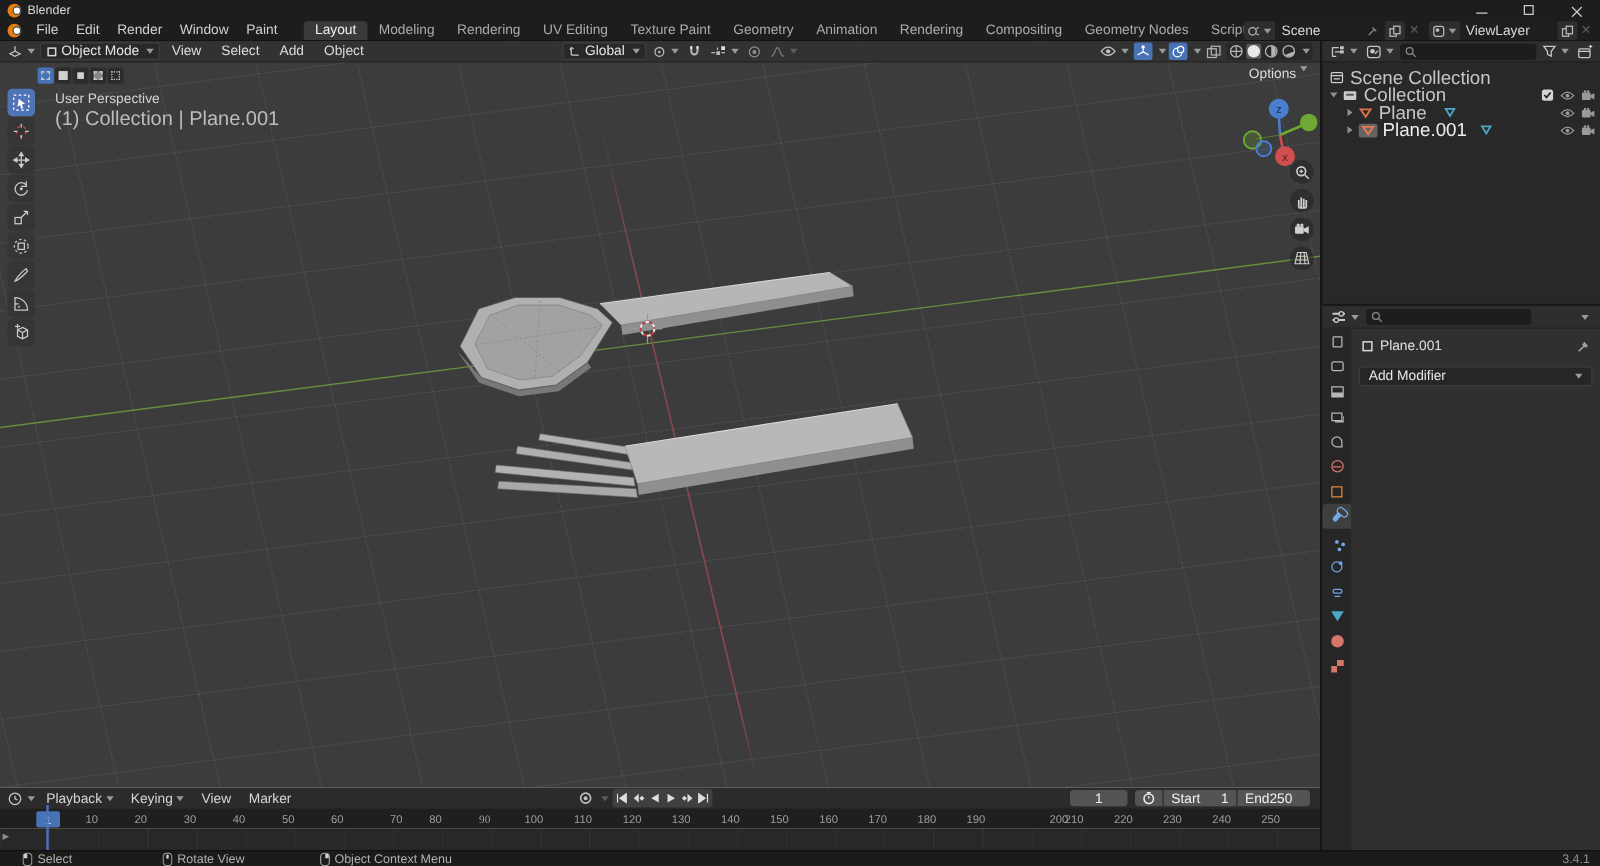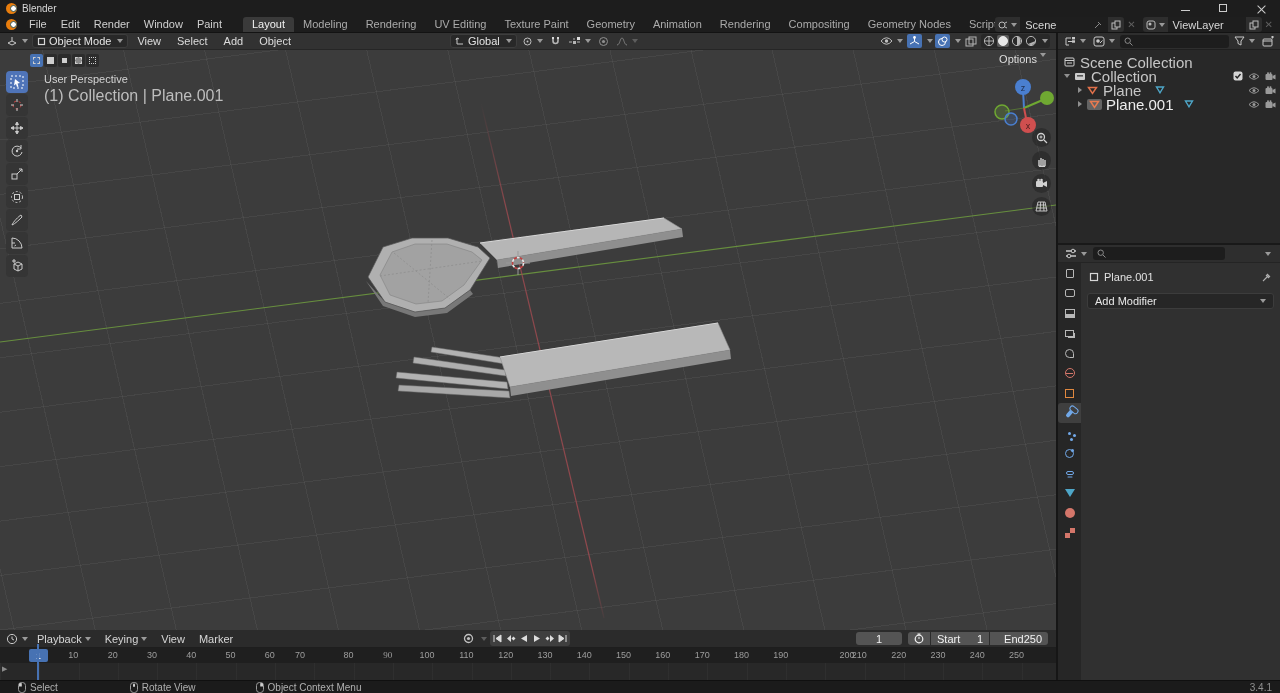--- a/index.html
+++ b/index.html
@@ -606,36 +606,36 @@
         <span class="numfield" style="width:22px">
           <svg width="10" height="11" viewBox="0 0 10 11">
               <circle cx="5" cy="6" r="3.8" fill="none" stroke="#f0f0f0" stroke-width="1.2"></circle>
               <path d="M5 6 L5 3.8 M3.5 1 H6.5 M5 1 V2" stroke="#f0f0f0"></path>
             </svg>
         </span>
         <span class="numfield" style="width:58px; justify-content:space-between">
           <span>Start</span>
             <span>1</span>
         </span>
-        <span class="numfield" style="width:58px; justify-content:flex-end">
+        <span class="numfield" style="width:58px; justify-content:flex-start">
           <span>End</span>
             <span>250</span>
         </span>
       </span>
     </div>
   </div>
   <div id="tl-ruler">
     <div id="cur-frame-badge">1</div>
   <span class="tick" style="left: 61.37px;">10</span>
       <span class="tick" style="left: 100.67px;">20</span>
       <span class="tick" style="left: 139.97px;">30</span>
       <span class="tick" style="left: 179.27px;">40</span>
       <span class="tick" style="left: 218.57px;">50</span>
       <span class="tick" style="left: 257.87px;">60</span>
-      <span class="tick" style="left: 288px;">70</span>
+      <span class="tick" style="left: 305px;">70</span>
       <span class="tick" style="left: 336.47px;">80</span>
       <span class="tick" style="left: 375.77px; font-family: Liberation Serif, serif;">90</span>
       <span class="tick" style="left: 415.07px;">100</span>
       <span class="tick" style="left: 454.37px;">110</span>
       <span class="tick" style="left: 493.67px;">120</span>
       <span class="tick" style="left: 532.97px;">130</span>
       <span class="tick" style="left: 572.27px;">140</span>
       <span class="tick" style="left: 611.57px;">150</span>
       <span class="tick" style="left: 650.87px;">160</span>
       <span class="tick" style="left: 690.17px;">170</span>

